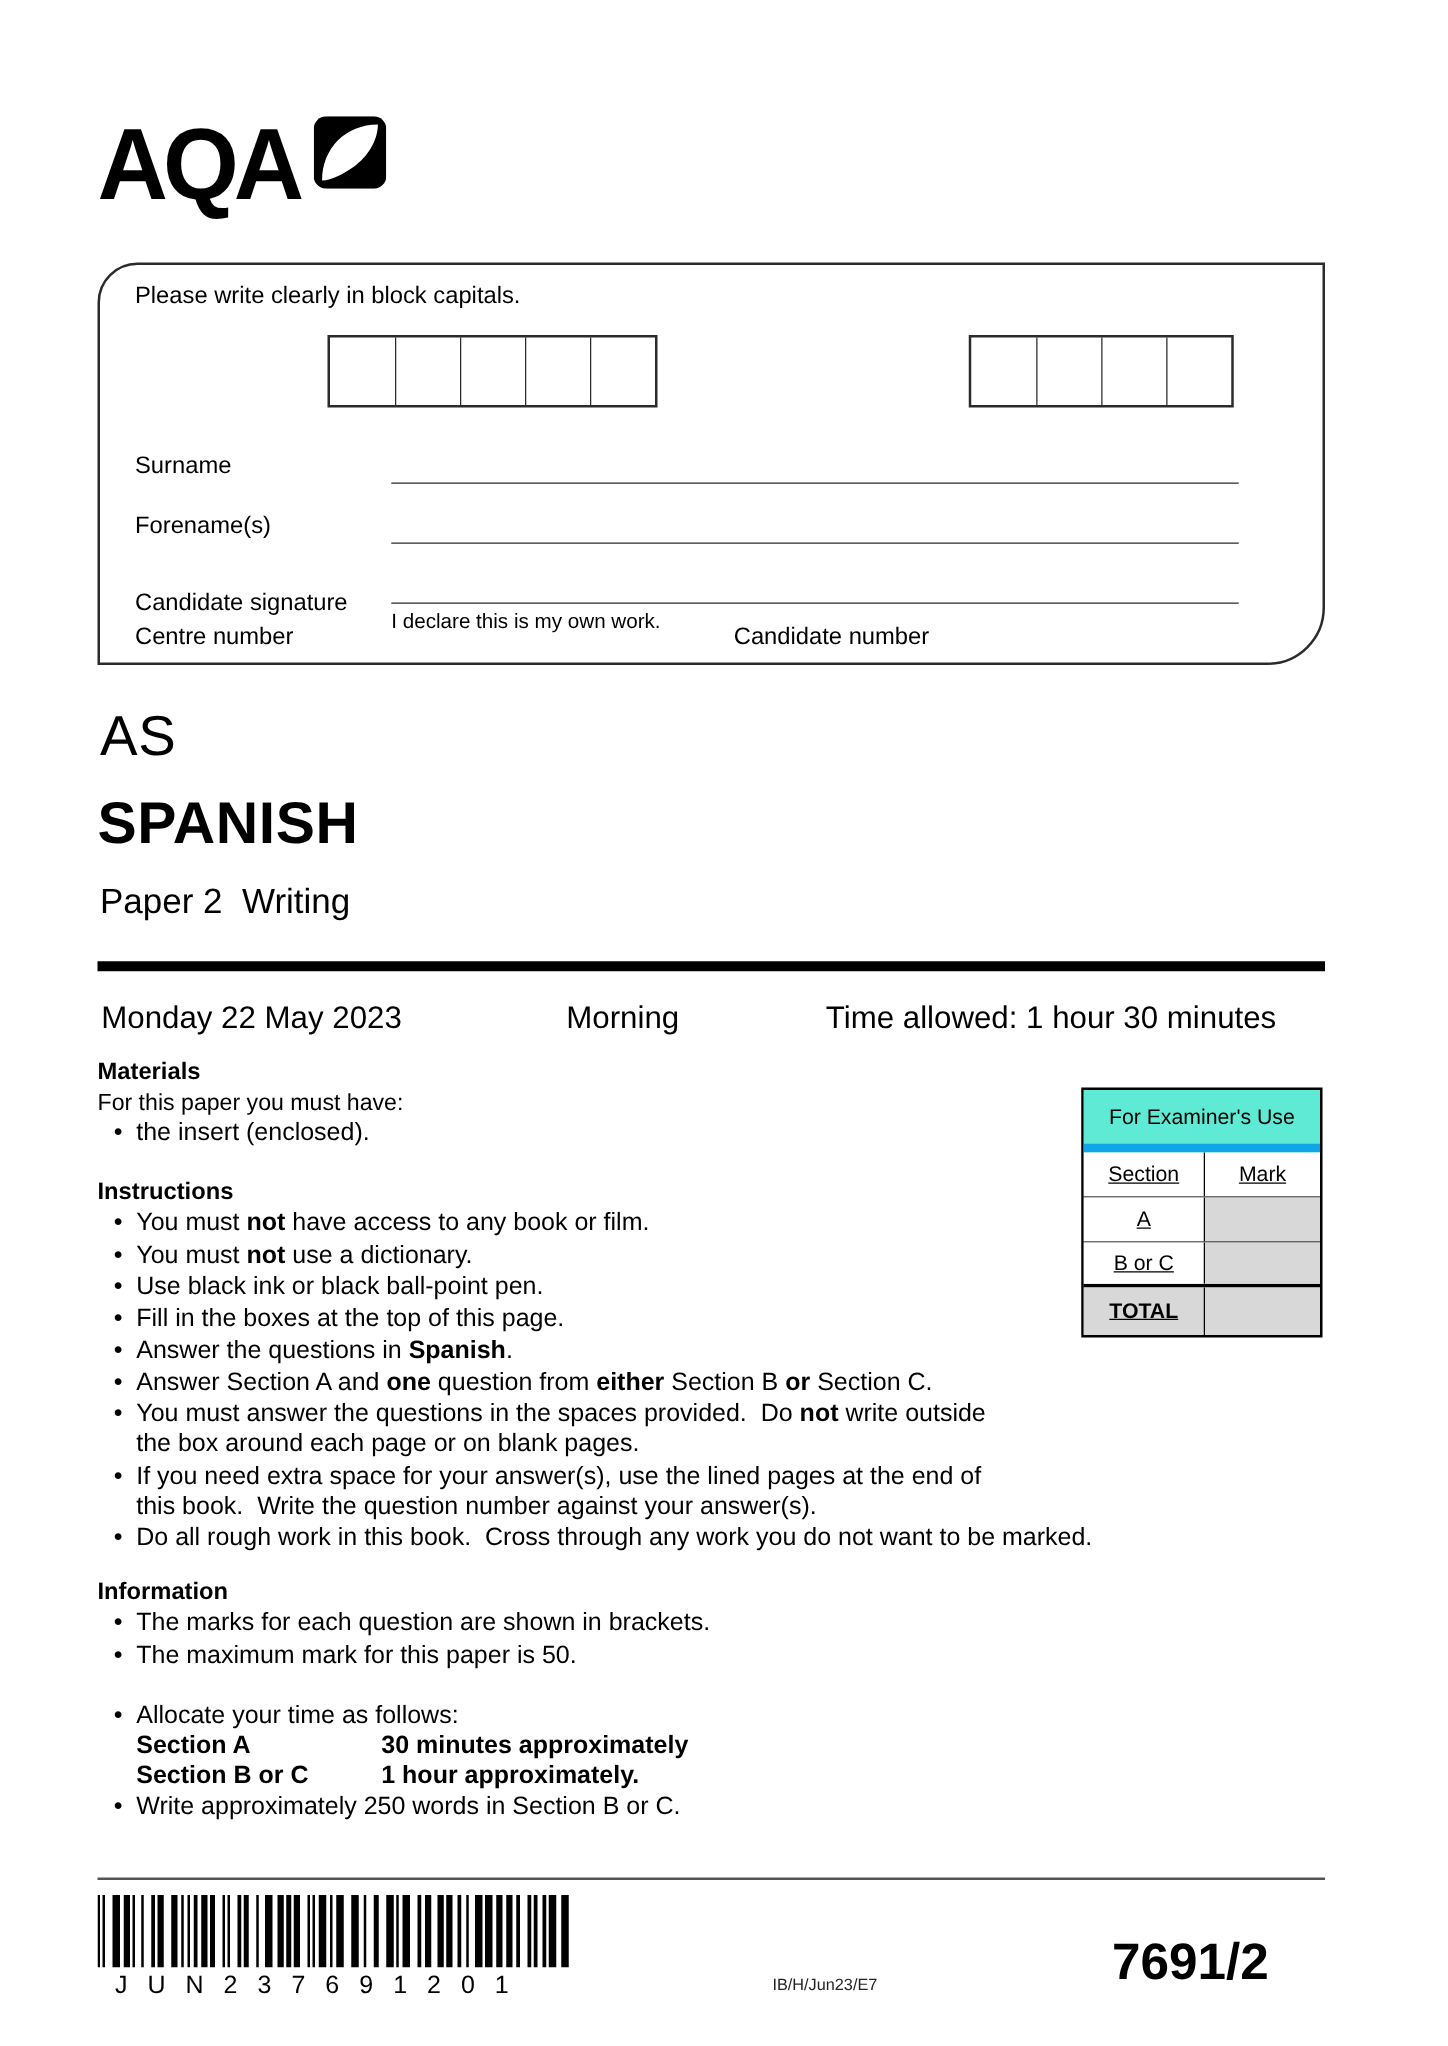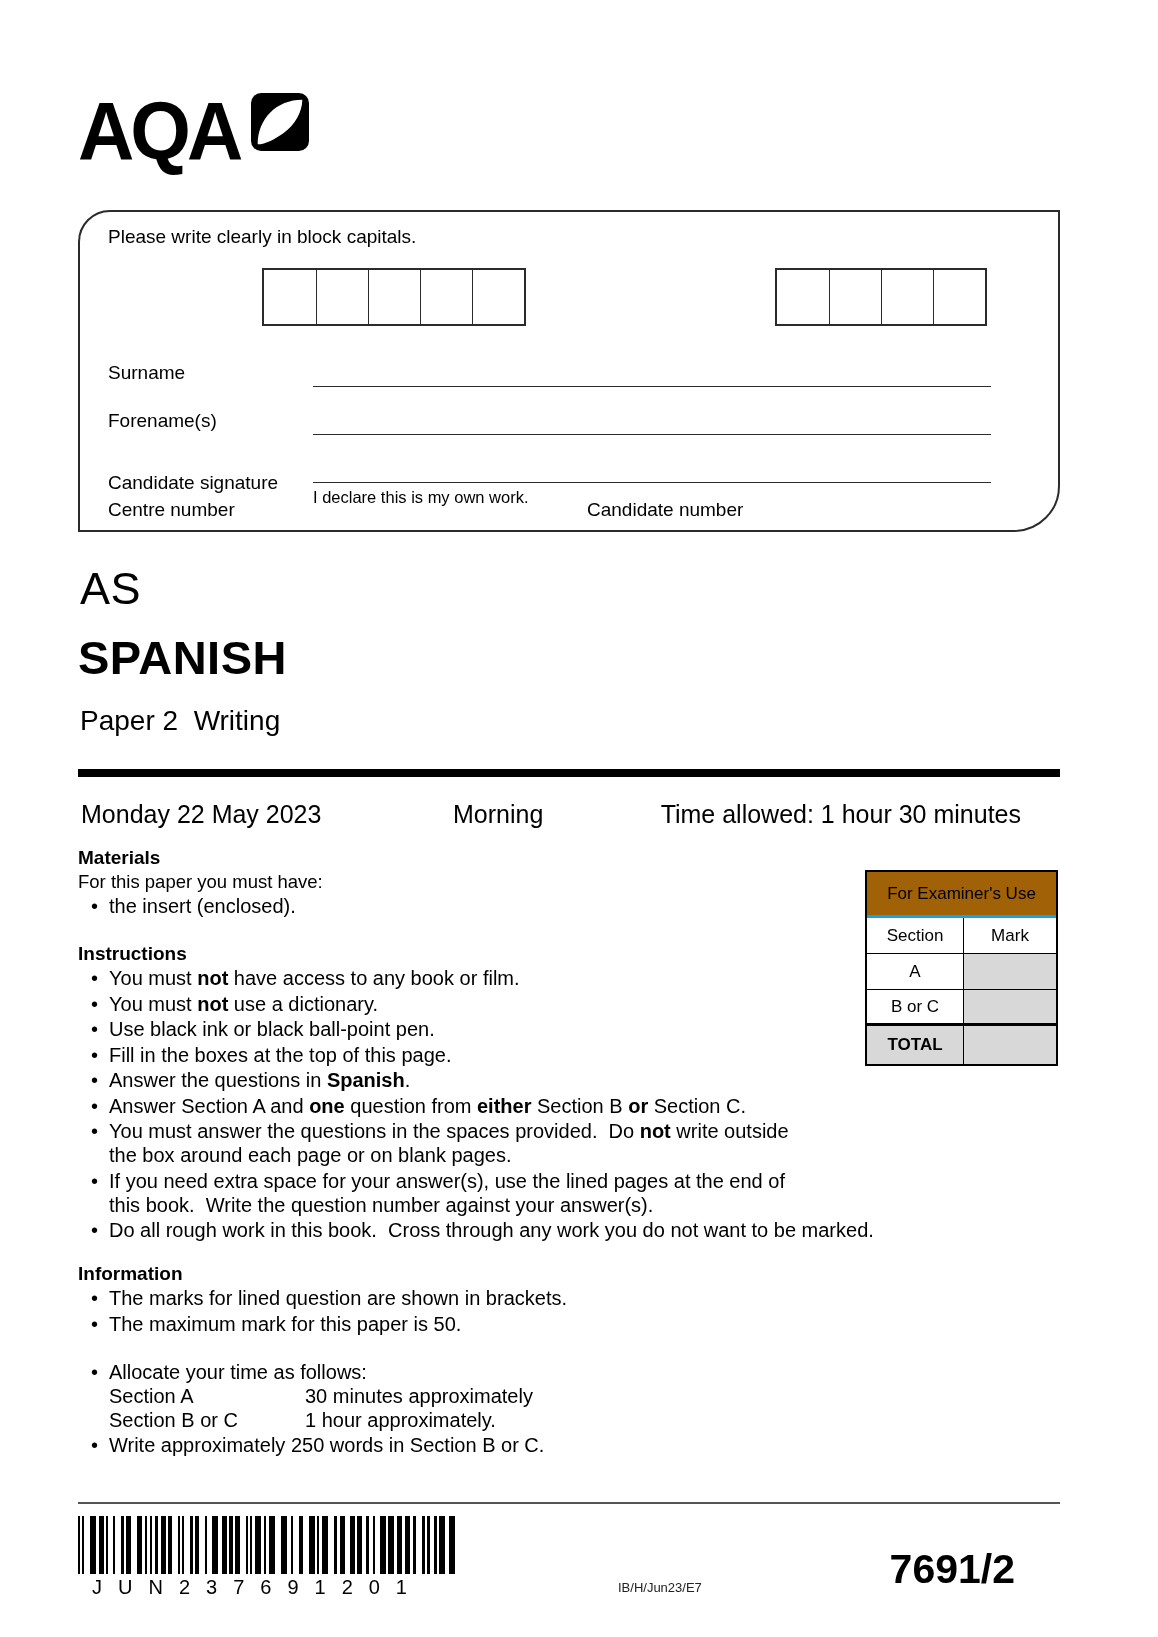--- a/index.html
+++ b/index.html
@@ -47,29 +47,29 @@
   
   #content{position:absolute;left:78px;top:846px;width:982px;}
   .section-heading{font-size:19px;font-weight:bold;margin:0;line-height:24px;}
   .section-intro{font-size:18.5px;margin:0;line-height:24px;white-space:pre-wrap;}
   ul.bullets{list-style:none;margin:0;padding:0;font-size:20px;}
   ul.bullets li{position:relative;padding-left:31px;line-height:24px;margin:0 0 1.5px 0;white-space:pre-wrap;}
   ul.bullets li::before{content:"\2022";position:absolute;left:13px;top:0;}
   #instructions-section{margin-top:24px;}
   #information-section{margin-top:20px;}
   #advice-section{margin-top:24px;}
-  .advice-row{display:flex;}
+  .advice-row{display:flex;font-weight:bold;}
   .advice-c1{width:196px;flex:0 0 196px;}
   
   #examiner-table{
     position:absolute;left:787px;top:24px;width:193px;border:2px solid #000;
     box-sizing:border-box;background:#fff;font-size:17px;
   }
-  .ex-header{height:43px;background:#a16207;display:flex;align-items:center;justify-content:center;border-bottom:3px solid #0ea5e9;}
-  .ex-row{display:flex;border-bottom:1px solid #000;}
+  .ex-header{height:43px;background:#5eead4;display:flex;align-items:center;justify-content:center;border-bottom:7px solid #0ea5e9;}
+  .ex-row{display:flex;border-bottom:1px solid #000;text-decoration:underline;}
   .ex-row:last-child{border-bottom:none;}
   .ex-c1{width:97px;flex:0 0 97px;border-right:1px solid #000;display:flex;align-items:center;justify-content:center;box-sizing:border-box;background:#fff;}
   .ex-c2{flex:1;display:flex;align-items:center;justify-content:center;background:#d8d8d8;}
   .ex-row.h33{height:33px;}
   .ex-row.h35{height:35px;}
   .ex-total{border-top:2px solid #000;height:38px;font-weight:bold;}
   .ex-total .ex-c1{background:#d8d8d8;}
   
   #rule-thin{position:absolute;left:78px;top:1502px;width:982px;height:2px;background:#555;}
   #barcode{position:absolute;left:78px;top:1516px;width:382px;}
@@ -155,21 +155,21 @@
           <li><span>Answer Section A and </span><span class="b">one</span><span> question from </span><span class="b">either</span><span> Section B </span><span class="b">or</span><span> Section C.</span></li>
           <li><span>You must answer the questions in the spaces provided.  Do </span><span class="b">not</span><span> write outside</span><br><span>the box around each page or on blank pages.</span></li>
           <li><span>If you need extra space for your answer(s), use the lined pages at the end of</span><br><span>this book.  Write the question number against your answer(s).</span></li>
           <li><span>Do all rough work in this book.  Cross through any work you do not want to be marked.</span></li>
         </ul>
     </div>
 
     <div id="information-section">
       <h3 class="section-heading">Information</h3>
       <ul class="bullets">
-          <li><span>The marks for lined question are shown in brackets.</span></li>
+          <li><span>The marks for each question are shown in brackets.</span></li>
           <li><span>The maximum mark for this paper is 50.</span></li>
         </ul>
     </div>
 
     <div id="advice-section">
       <ul class="bullets">
           <li><span>Allocate your time as follows:</span><div class="advice-row"><span class="advice-c1">Section A</span><span>30 minutes approximately</span></div><div class="advice-row"><span class="advice-c1">Section B or C</span><span>1 hour approximately.</span></div></li>
           <li><span>Write approximately 250 words in Section B or C.</span></li>
         </ul>
     </div>

